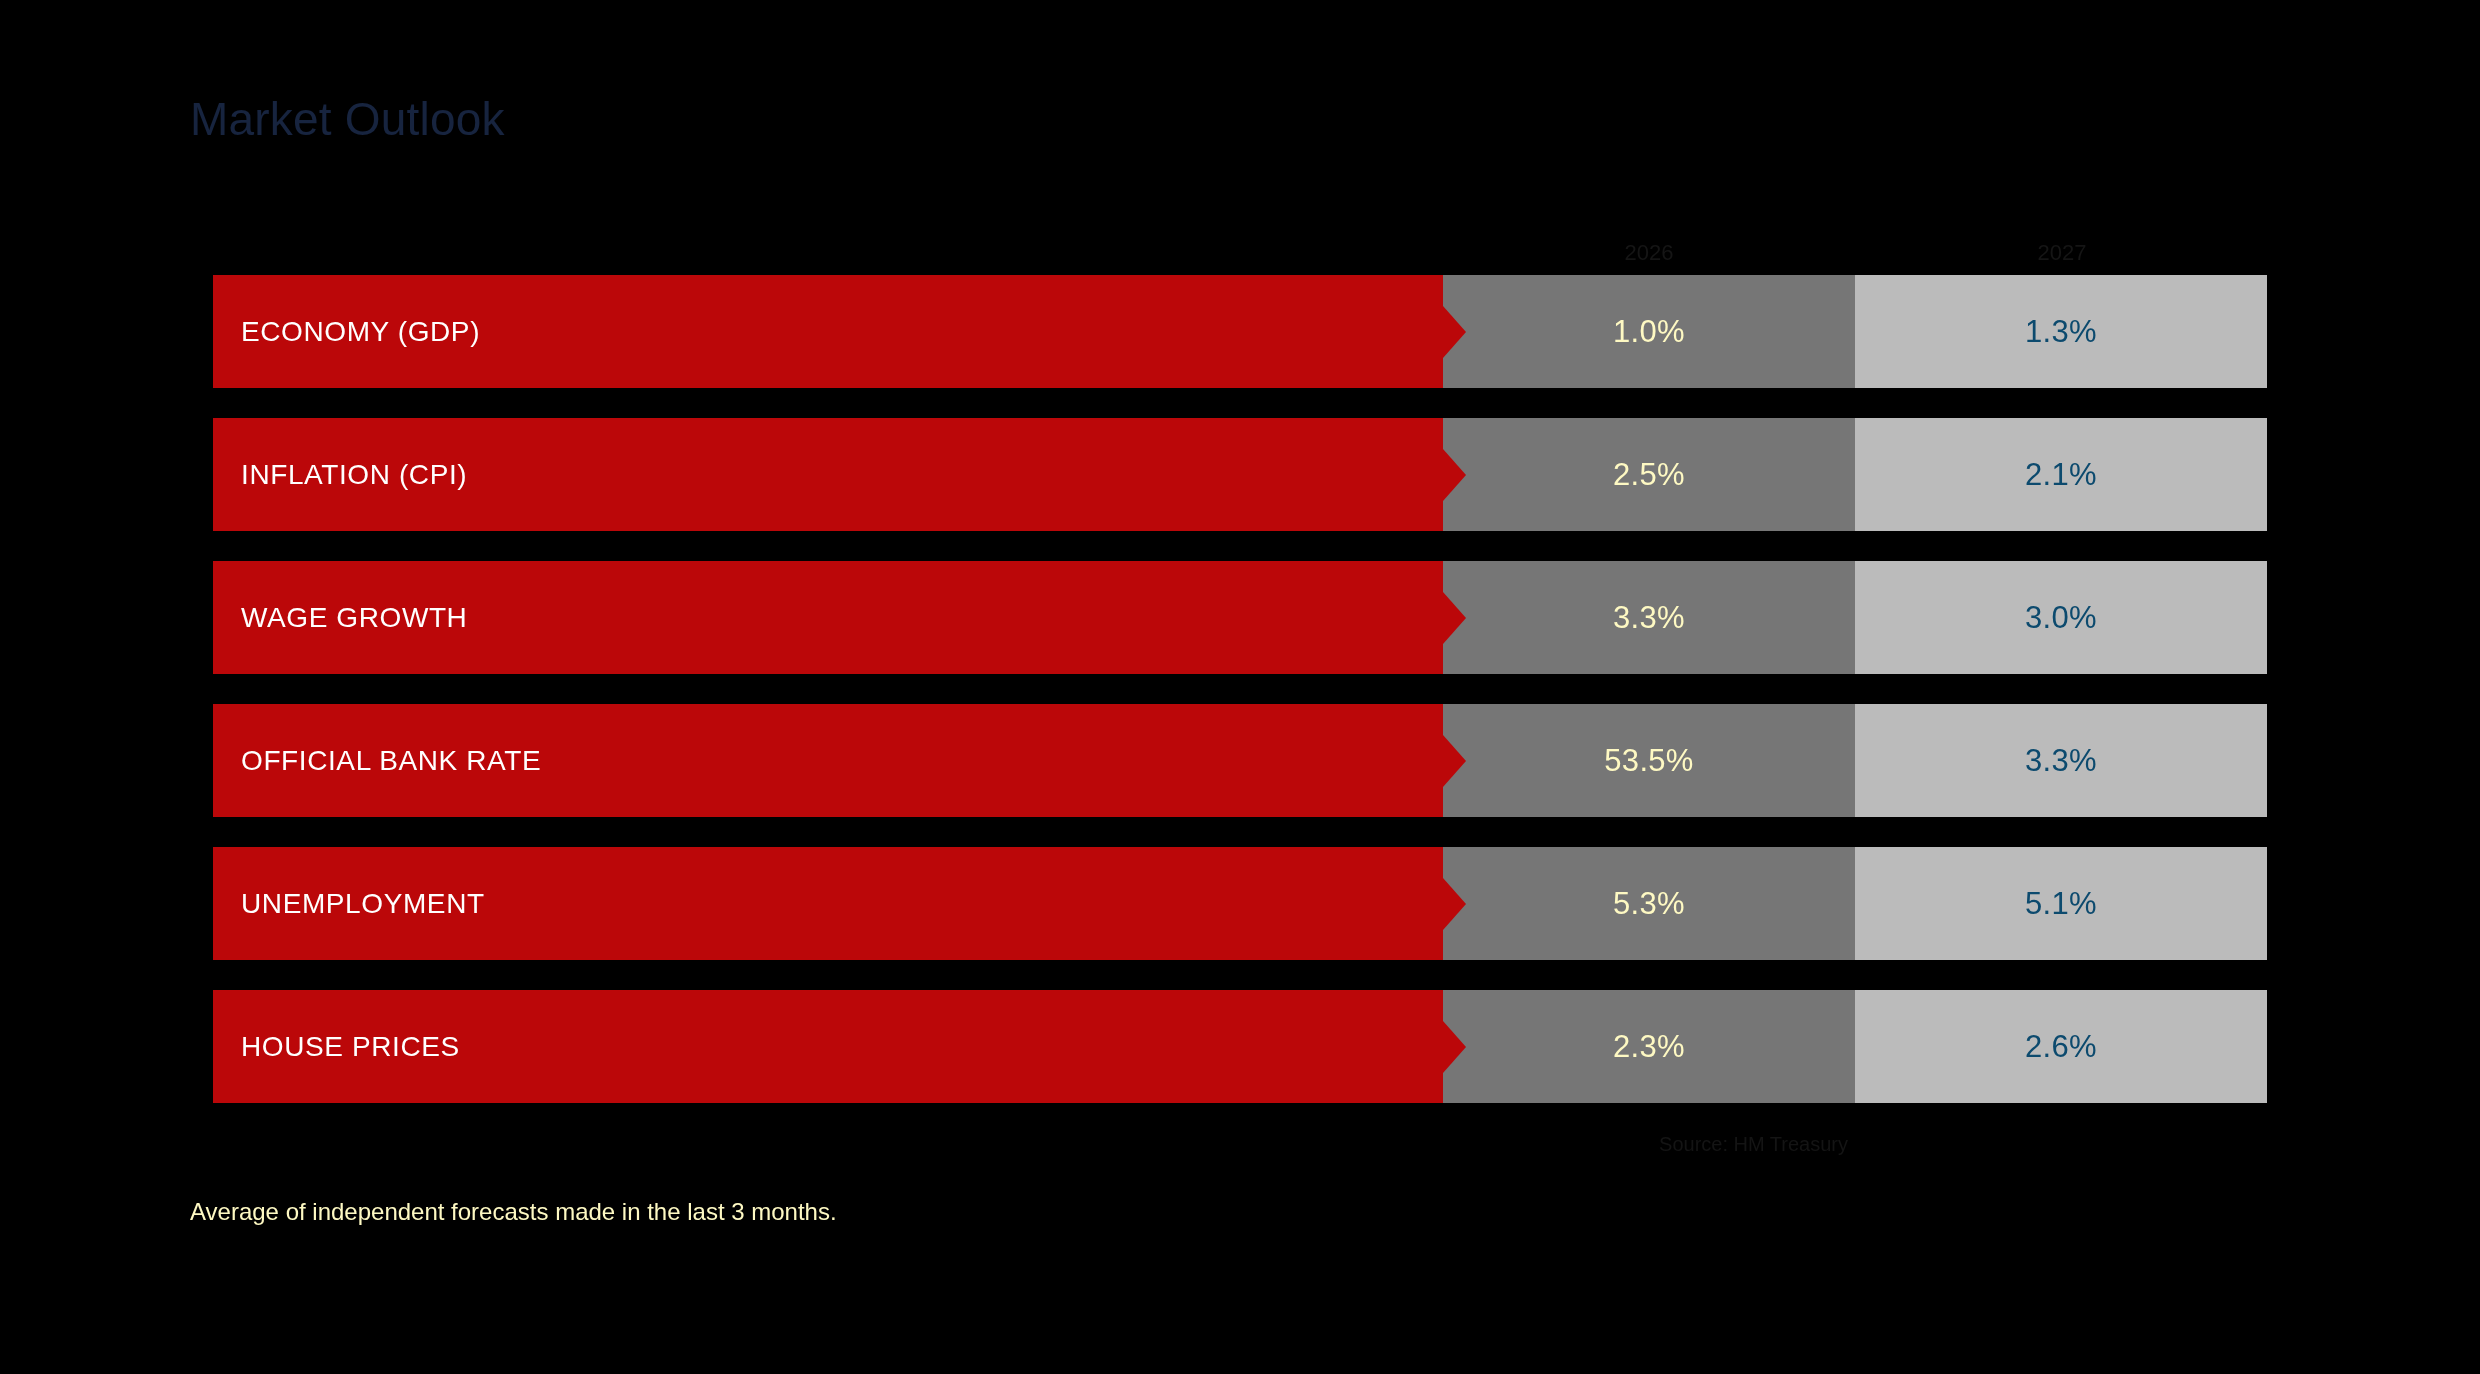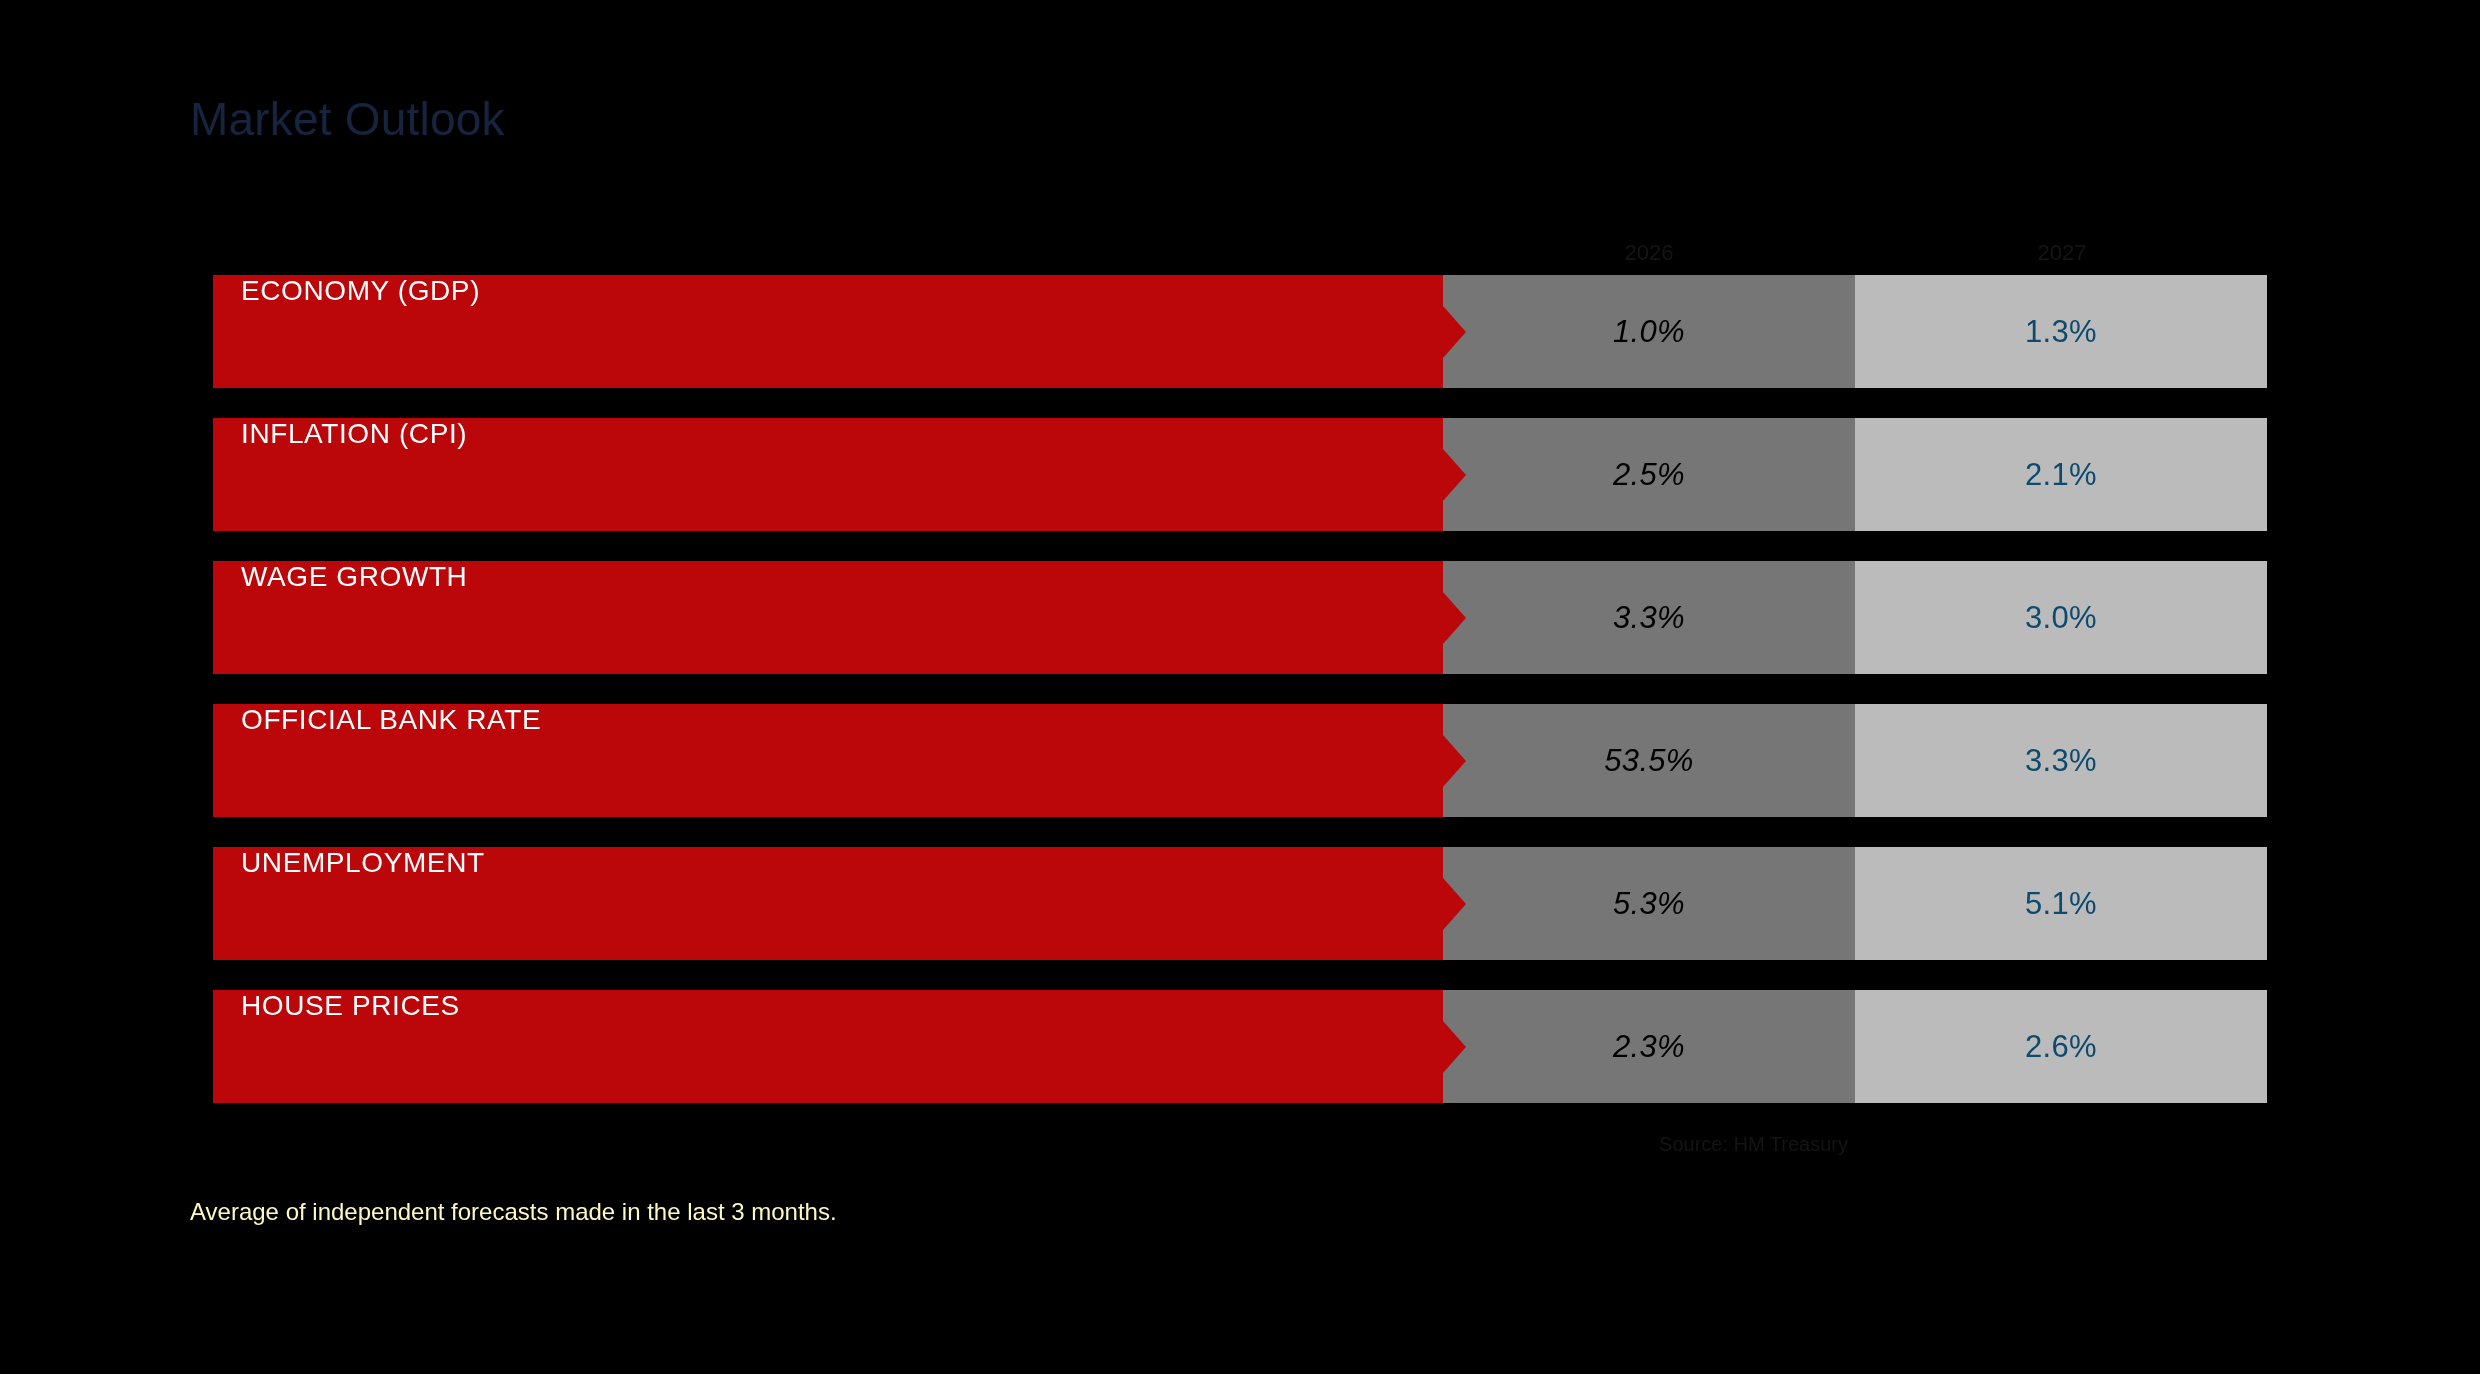--- a/index.html
+++ b/index.html
@@ -67,20 +67,21 @@
     display: flex;
     align-items: stretch;
   }
   .row:last-child { margin-bottom: 0; }
 
   .cell-label {
     position: relative;
     width: 1230px;
     background: #BB0709;
     display: flex;
+    align-items: center;
     box-sizing: border-box;
     padding-left: 28px;
   }
   .label-text {
     font-size: 28px;
     font-weight: 400;
     letter-spacing: 0.6px;
     color: #FFFFFF;
     text-transform: uppercase;
     white-space: nowrap;
@@ -101,22 +102,21 @@
 
   .cell-val {
     width: 412px;
     display: flex;
     align-items: center;
     justify-content: center;
     box-sizing: border-box;
   }
   .cell-val.c0 {
     background: #767676;
-    color: #000000;
-    font-style: italic;
+    color: #fef9c3;
   }
   .cell-val.c1 {
     background: #BBBBBB;
     color: #0c4a6e;
   }
   .val-text {
     font-size: 31px;
     font-weight: 400;
     letter-spacing: 0.3px;
     white-space: nowrap;

